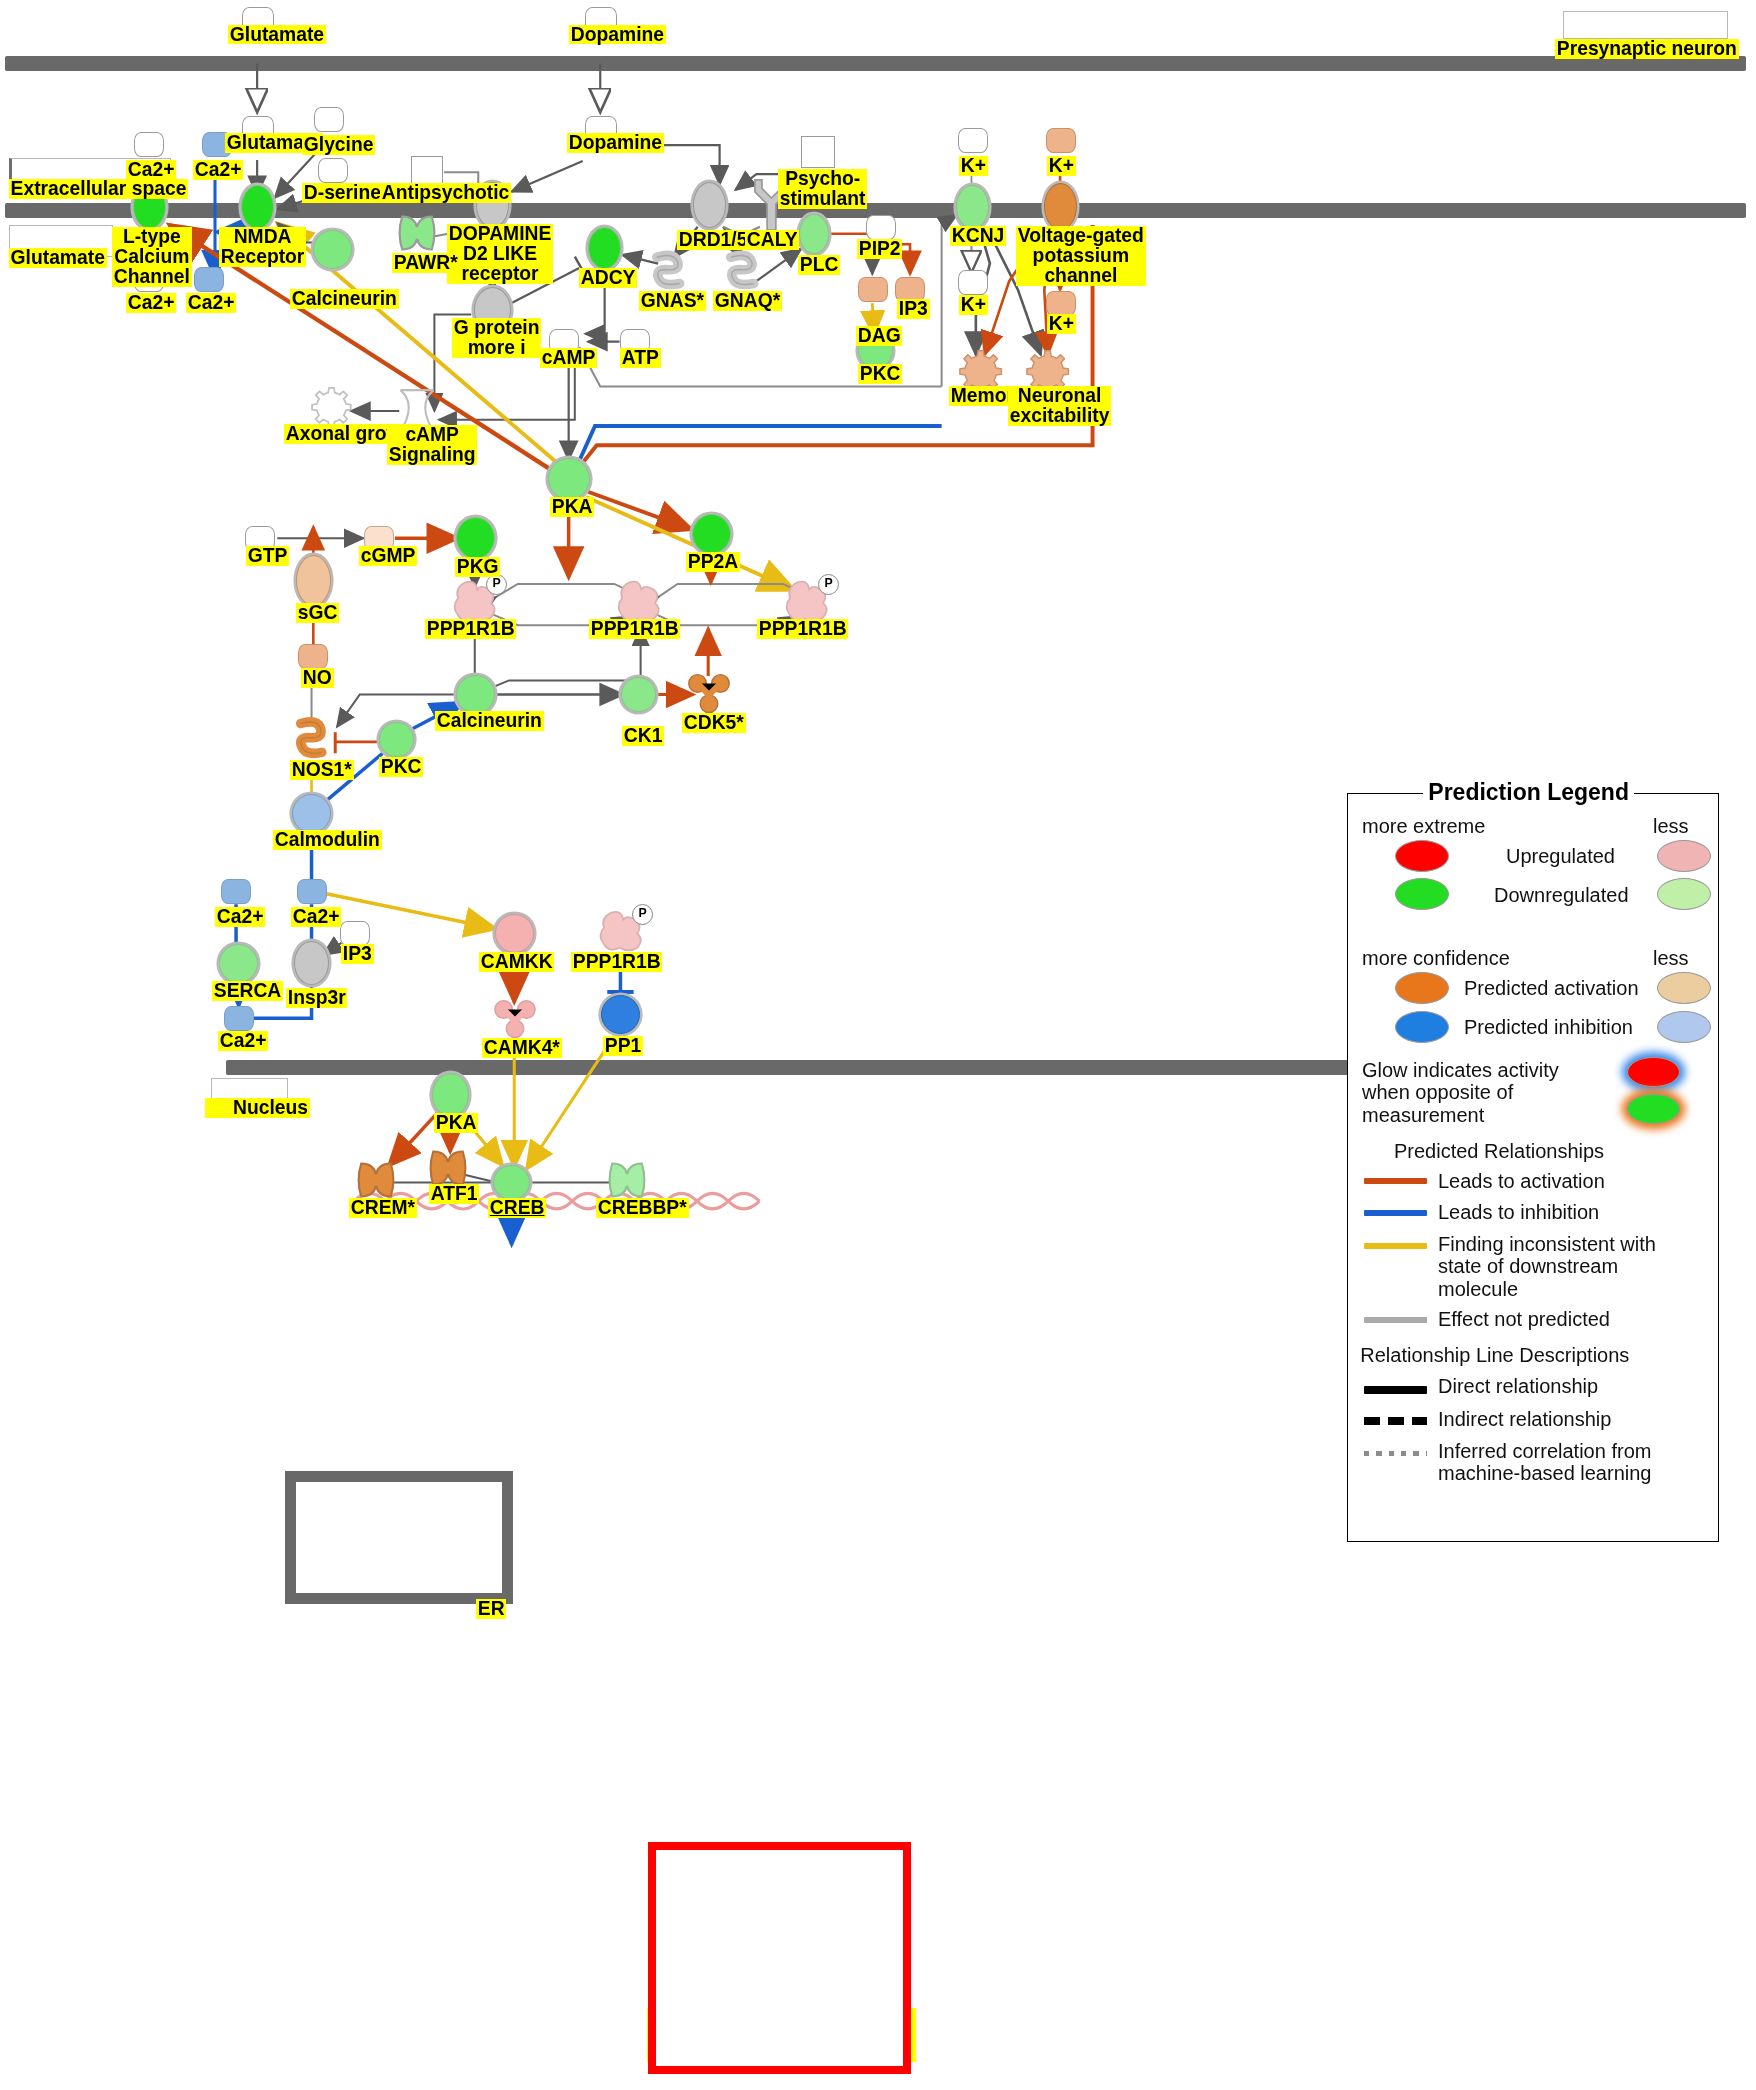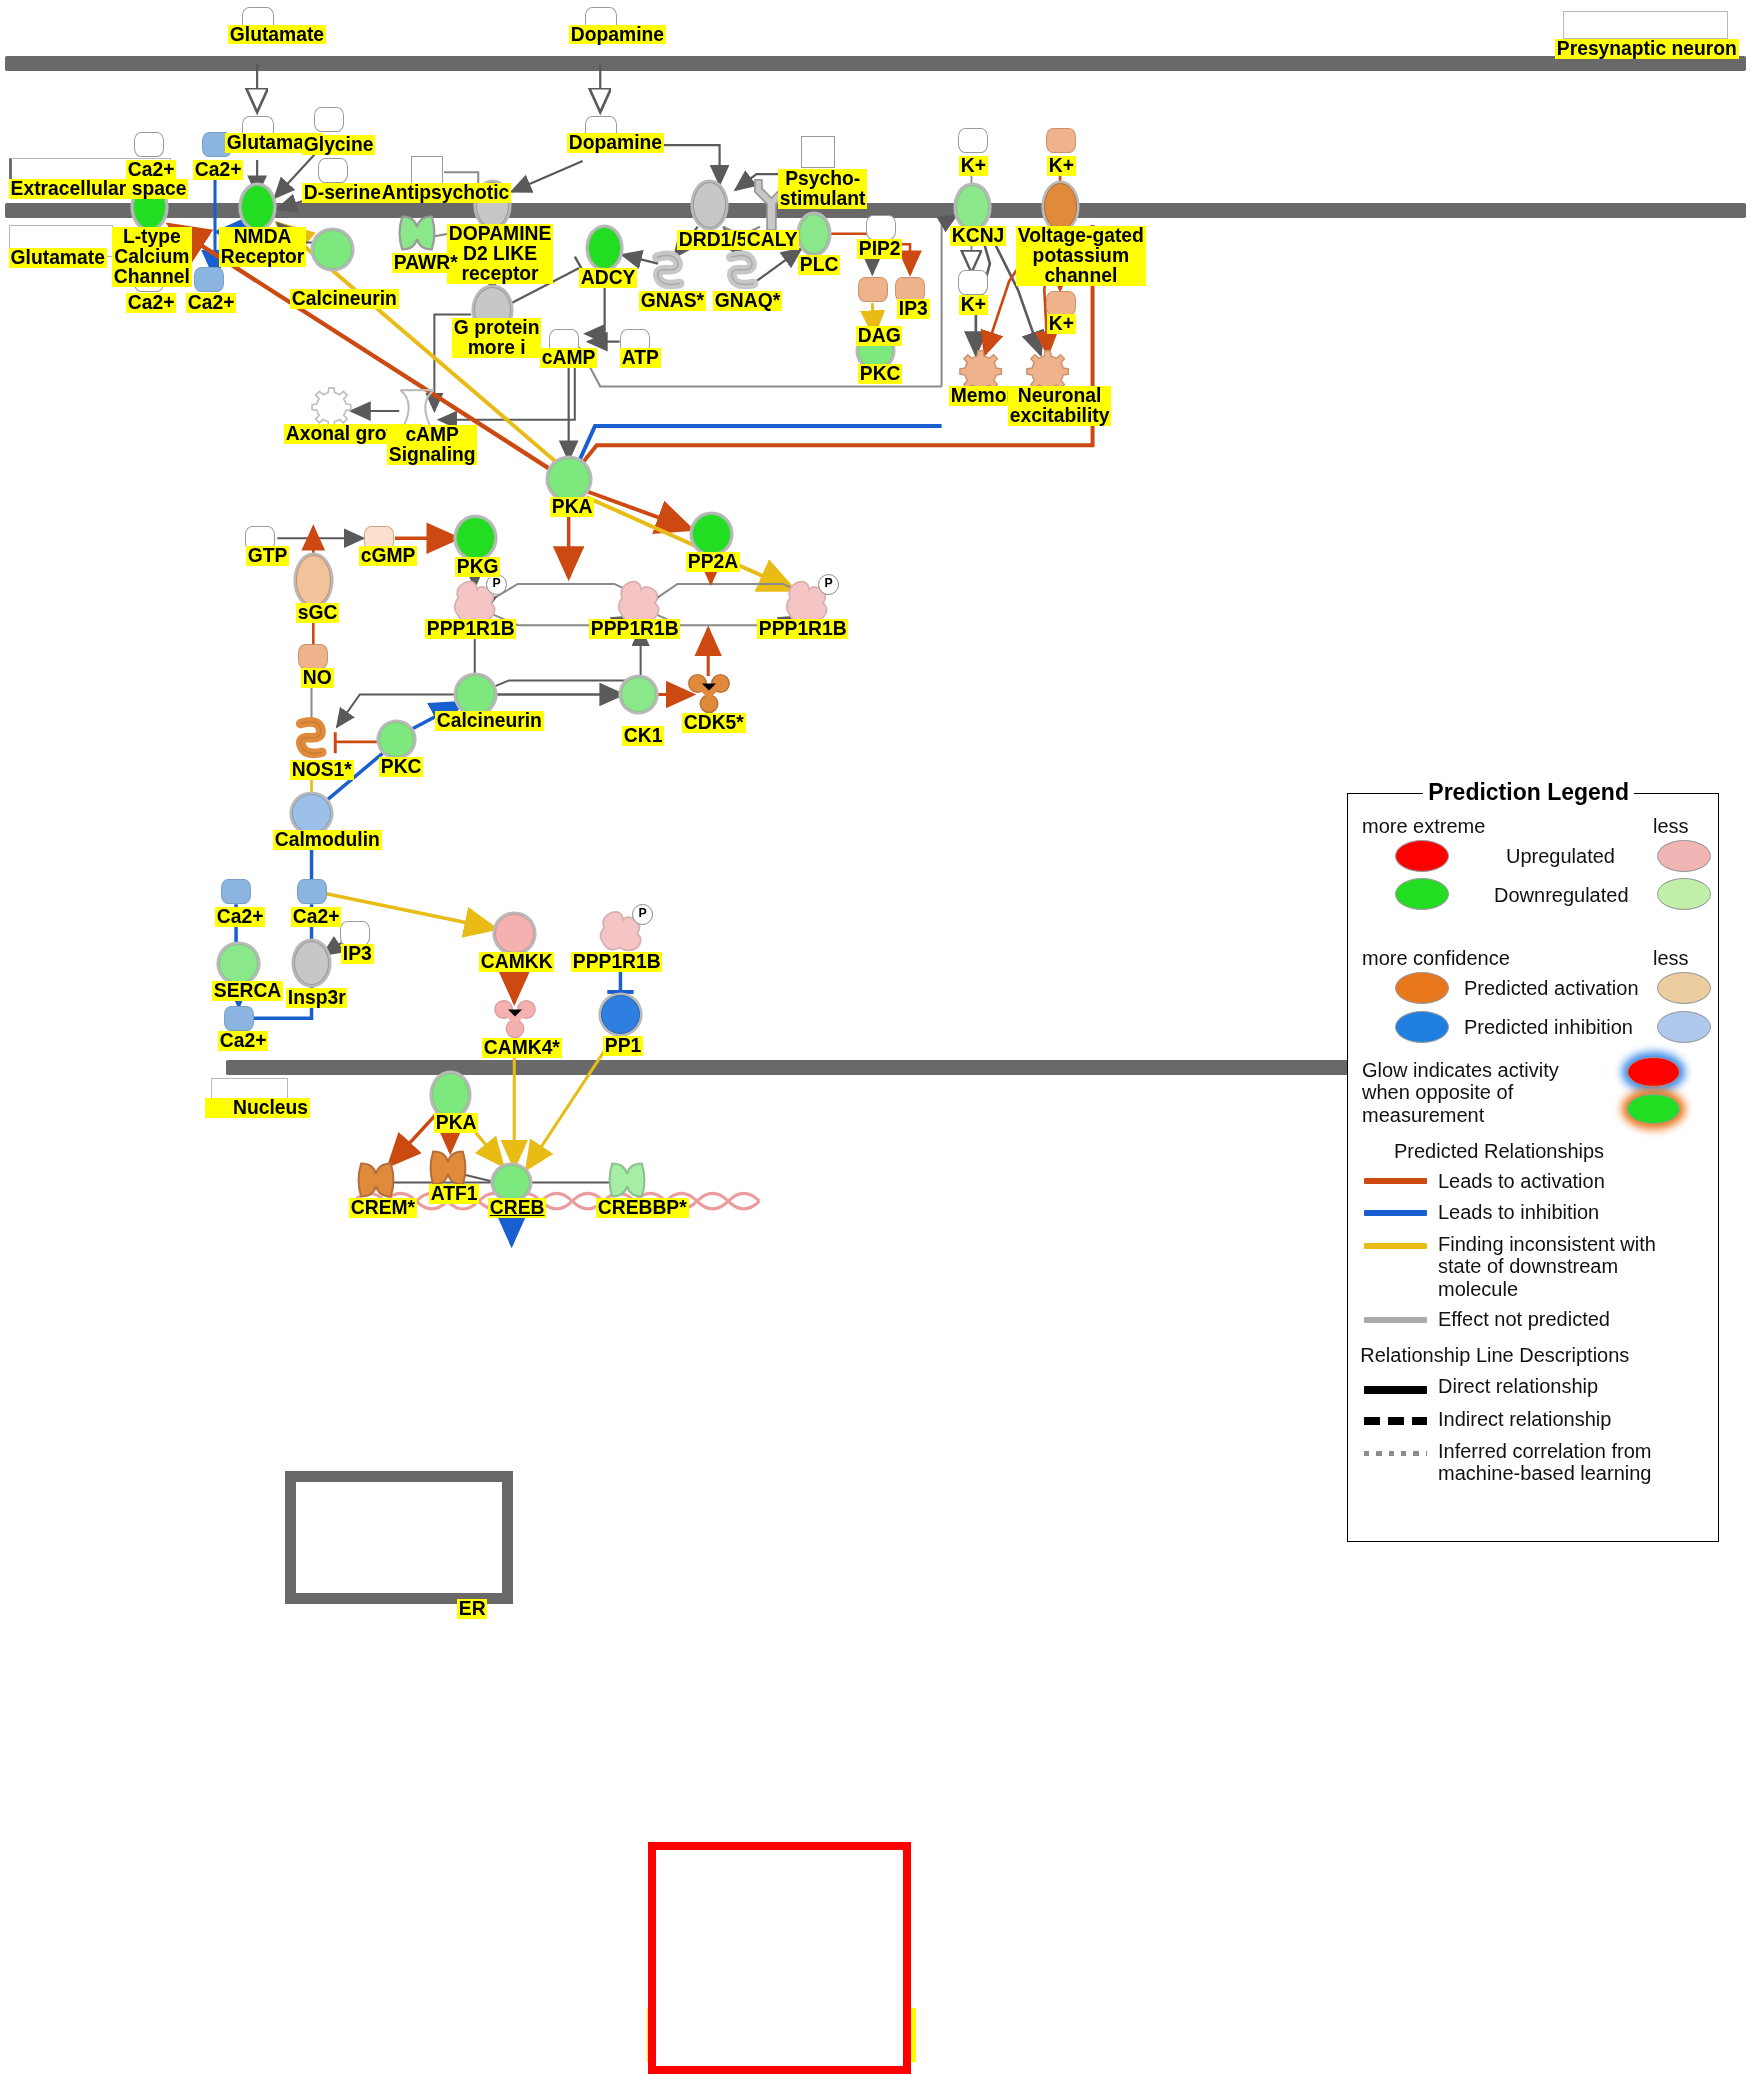--- a/index.html
+++ b/index.html
@@ -419,21 +419,21 @@
     <path d="M6,4 Q20,4 23,16 Q26,4 40,4 Q46,23 40,42 Q26,42 23,30 Q20,42 6,42 Q0,23 6,4 Z" fill="#a6eda6" stroke="#8fbf8f" stroke-width="2.4"></path>
   </svg>
 
   <svg class="node" style="left:660px;top:1896px;" width="104" height="104" viewBox="0 0 118 118">
     <path d="M59,4 l13,0 l2,13 a40,40 0 0 1 13,5.5 l10,-9 l10,10 l-9,10 a40,40 0 0 1 5.5,13 l13,2 l0,13 l-13,2 a40,40 0 0 1 -5.5,13 l9,10 l-10,10 l-10,-9 a40,40 0 0 1 -13,5.5 l-2,13 l-13,0 l-2,-13 a40,40 0 0 1 -13,-5.5 l-10,9 l-10,-10 l9,-10 a40,40 0 0 1 -5.5,-13 l-13,-2 l0,-13 l13,-2 a40,40 0 0 1 5.5,-13 l-9,-10 l10,-10 l10,9 a40,40 0 0 1 13,-5.5 z" fill="#4a8fd4" stroke="#9a9a9a" stroke-width="2"></path>
   </svg>
 
   <div class="lbl" style="left:8.8px;top:179px;font-size:19.3px;">Extracellular space</div>
   <div class="lbl" style="left:8.8px;top:248px;font-size:19.3px;">Glutamate</div>
   <div class="lbl" style="left:1555px;top:39px;font-size:19.3px;">Presynaptic neuron</div>
-  <div class="lbl" style="left:457px;top:1599px;font-size:19.3px;">ER</div>
+  <div class="lbl" style="left:476px;top:1599px;font-size:19.3px;">ER</div>
   <div class="lbl" style="left:205px;top:1098px;font-size:19.3px;padding-left:28px;">Nucleus</div>
 
   <div class="lbl" style="left:228px;top:24.6px;font-size:19.3px;">Glutamate</div>
   <div class="lbl" style="left:569px;top:24.6px;font-size:19.3px;">Dopamine</div>
   <div class="lbl" style="left:225px;top:133px;font-size:19.3px;">Glutamate</div>
   <div class="lbl" style="left:567px;top:133px;font-size:19.3px;">Dopamine</div>
   <div class="lbl" style="left:302px;top:135px;font-size:19.3px;">Glycine</div>
   <div class="lbl" style="left:302px;top:183px;font-size:19.3px;">D-serine</div>
   <div class="lbl" style="left:126px;top:160px;font-size:19.3px;">Ca2+</div>
   <div class="lbl" style="left:193px;top:160px;font-size:19.3px;">Ca2+</div>

